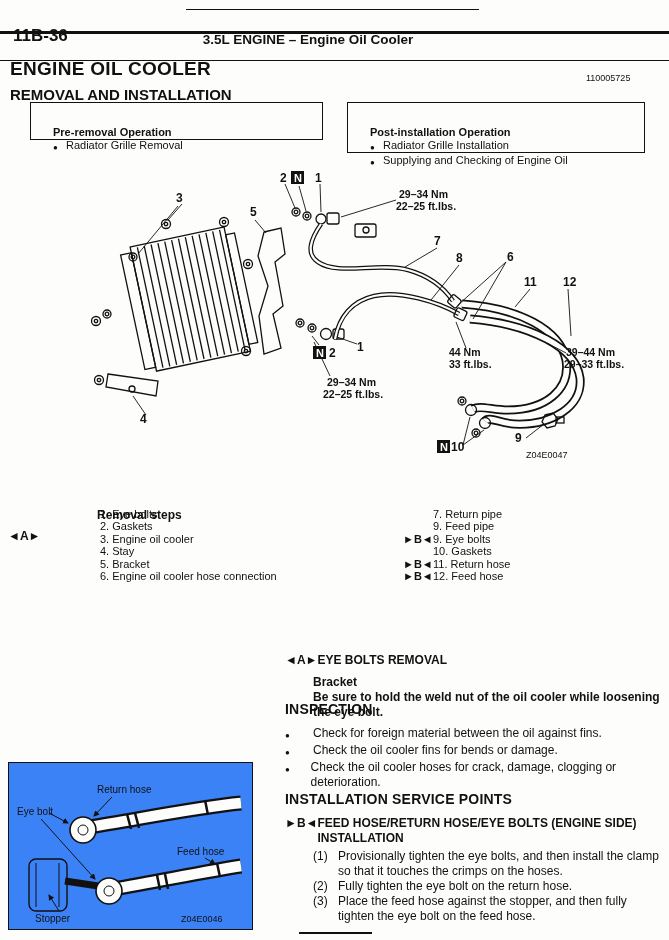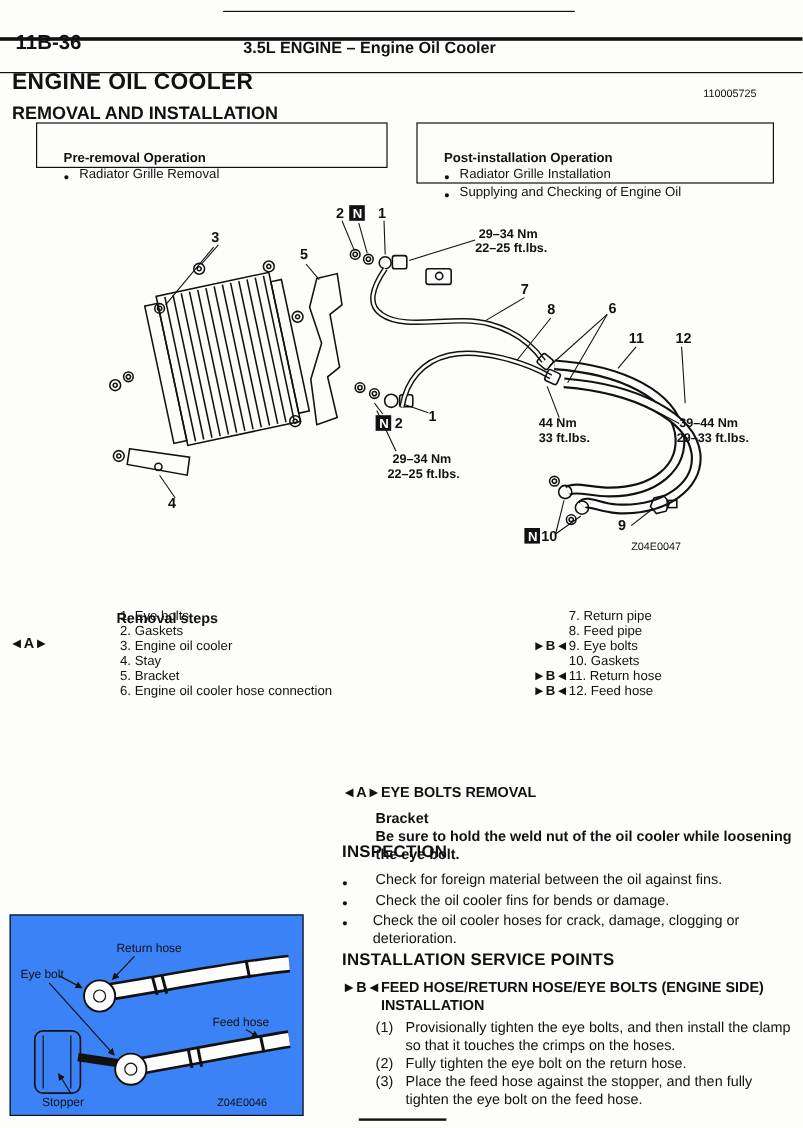--- a/index.html
+++ b/index.html
@@ -13,21 +13,21 @@
   .rule { position:absolute; background:#111; }
   .h2 { font-weight:bold; font-size:14px; letter-spacing:0.2px; }
   .fs12 { font-size:12px; }
   .opbox {
     position:absolute; border:1.5px solid #111; padding:3px 22px;
     font-size:11px; line-height:13px;
   }
   .opbox-item { display:flex; }
   .blt { font-size:8px; width:13px; padding-top:2px; }
   .steps-list div, .srow { font-size:11px; line-height:12.4px; }
-  .srow { display:flex;margin-left:41px; }
+  .srow { display:flex; }
   .mk { display:inline-block; width:30px; font-weight:bold; }
   .brow { display:flex; font-size:12px; line-height:15px; }
   .brow .blt { width:28px; padding-top:2px; }
   .nrow { display:flex; font-size:12px; line-height:15px; }
   .nrow .num { width:25px; flex:none; }
   .sp-sub { display:flex; font-weight:bold; font-size:12px; line-height:15px; }
   .sp-sub .mk2 { flex:none; }
   .photo-box { border:1.2px solid #111; background:#3b82f6; }
   svg text { font-family:"Liberation Sans", sans-serif; }
 </style>
@@ -227,21 +227,21 @@
     <div>6. Engine oil cooler hose connection</div>
   </div>
 
   <div class="abs" style="left:403px;top:508px">
     <div class="srow">
       <span class="mk"></span>
       <span>7. Return pipe</span>
     </div>
     <div class="srow">
       <span class="mk"></span>
-      <span>8. Feed pipe</span>
+      <span>9. Feed pipe</span>
     </div>
     <div class="srow">
       <span class="mk">►B◄</span>
       <span>9. Eye bolts</span>
     </div>
     <div class="srow">
       <span class="mk"></span>
       <span>10. Gaskets</span>
     </div>
     <div class="srow">

